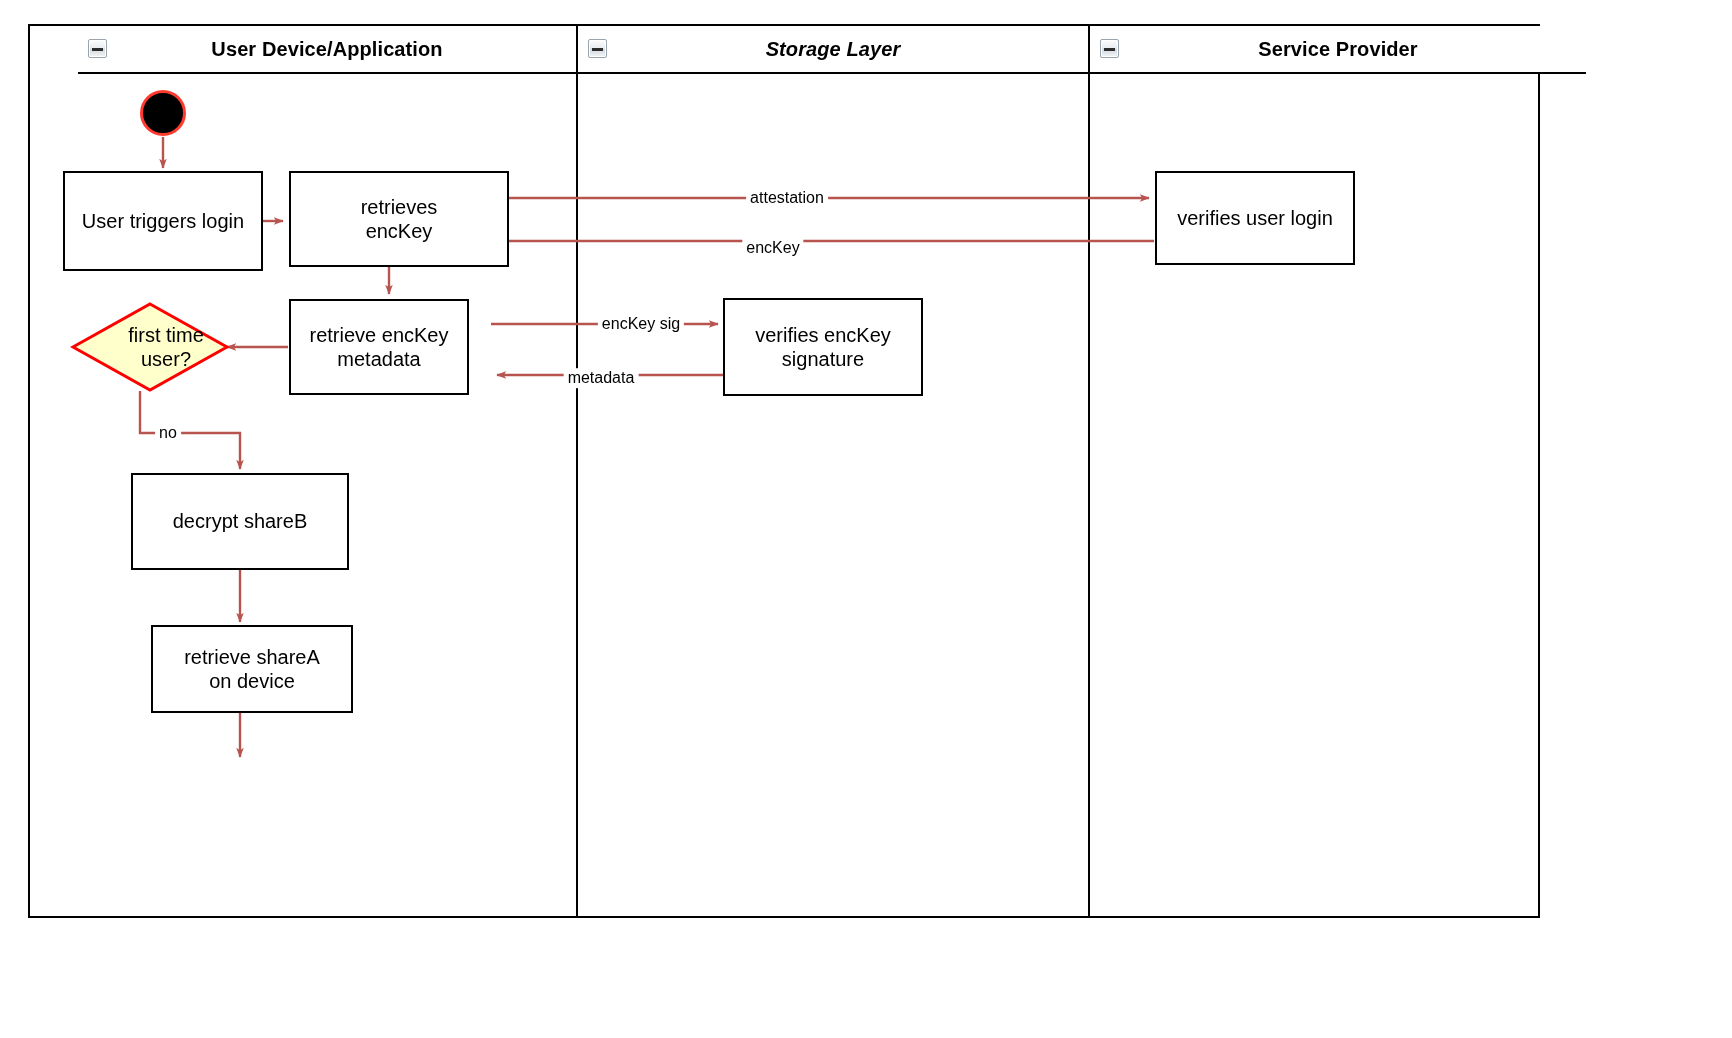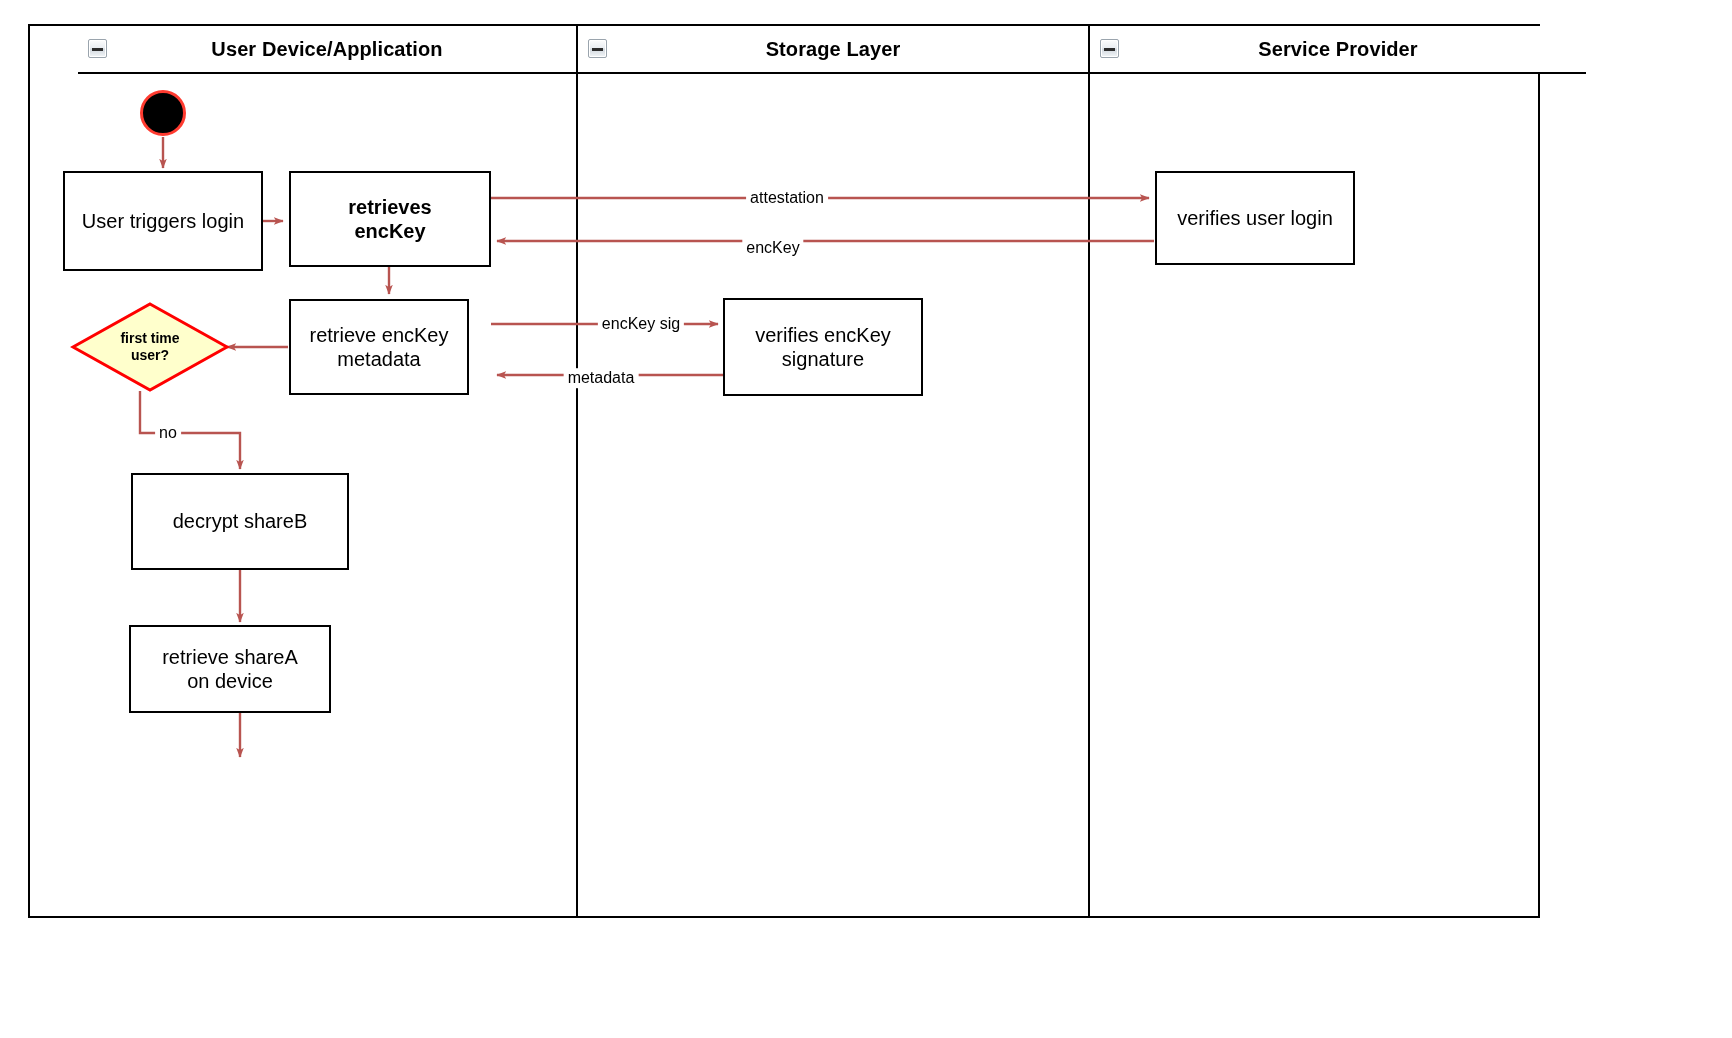--- a/index.html
+++ b/index.html
@@ -115,32 +115,31 @@
     z-index: 5;
   }
 
   .diamond-wrap {
     position: absolute;
     z-index: 4;
   }
   .diamond-wrap svg { display: block; }
   .diamond-label {
     position: absolute;
-    left: 0; top: 0;
+    left: 16px; top: 0;
     width: 100%; height: 100%;
     display: flex;
     align-items: center;
     justify-content: center;
     text-align: center;
-    font-size: 14px;
+    font-size: 20px;
     color: #000000;
     line-height: 1.22;
     white-space: pre-line;
     pointer-events: none;
-    font-weight: bold;
   }
 
   
   #edges {
     position: absolute;
     left: 0; top: 0;
     width: 1732px;
     height: 1038px;
     z-index: 2;
     pointer-events: none;
@@ -198,56 +197,56 @@
 
   <div class="pool">
 
     <div class="lane" style="left:0; width:500px;">
       <div class="lane-header">
         <span class="collapse-icon"></span>
         <div class="lane-title">User Device/Application</div>
       </div>
     </div>
 
-    <div class="lane" style="left:500px; width:512px;">
+    <div class="lane" style="left:500px; width:512px;font-style:italic;">
       <div class="lane-header">
         <span class="collapse-icon"></span>
         <div class="lane-title">Storage Layer</div>
       </div>
     </div>
 
     <div class="lane last" style="left:1012px; width:496px;">
       <div class="lane-header">
         <span class="collapse-icon"></span>
         <div class="lane-title">Service Provider</div>
       </div>
     </div>
   </div>
 
   <div class="start-node" style="left:140px; top:90px;"></div>
 
   <div class="node" style="left:63px; top:171px; width:200px; height:100px;">User triggers login</div>
 
-  <div class="node" style="left:289px; top:171px; width:202px; height:96px;font-weight:bold;">retrieves
+  <div class="node" style="left:289px; top:171px; width:220px; height:96px;">retrieves
 encKey</div>
 
   <div class="node" style="left:289px; top:299px; width:180px; height:96px;">retrieve encKey
 metadata</div>
 
   <div class="diamond-wrap" style="left:70px; top:301px; width:160px; height:92px;">
     <svg width="160" height="92" viewBox="0 0 160 92">
       <polygon points="80,3 157,46 80,89 3,46" fill="#ffffcc" stroke="#ff0000" stroke-width="3"></polygon>
     </svg>
     <div class="diamond-label">first time
 user?</div>
   </div>
 
   <div class="node" style="left:131px; top:473px; width:218px; height:97px;">decrypt shareB</div>
 
-  <div class="node" style="left:129px; top:625px; width:202px; height:88px;">retrieve shareA
+  <div class="node" style="left:151px; top:625px; width:202px; height:88px;">retrieve shareA
 on device</div>
 
 
   <div class="node" style="left:723px; top:298px; width:200px; height:98px;">verifies encKey
 signature</div>
 
   <div class="node" style="left:1155px; top:171px; width:200px; height:94px;">verifies user login</div>
 
   <div class="edge-label" style="left:787px; top:198px;">attestation</div>
 

